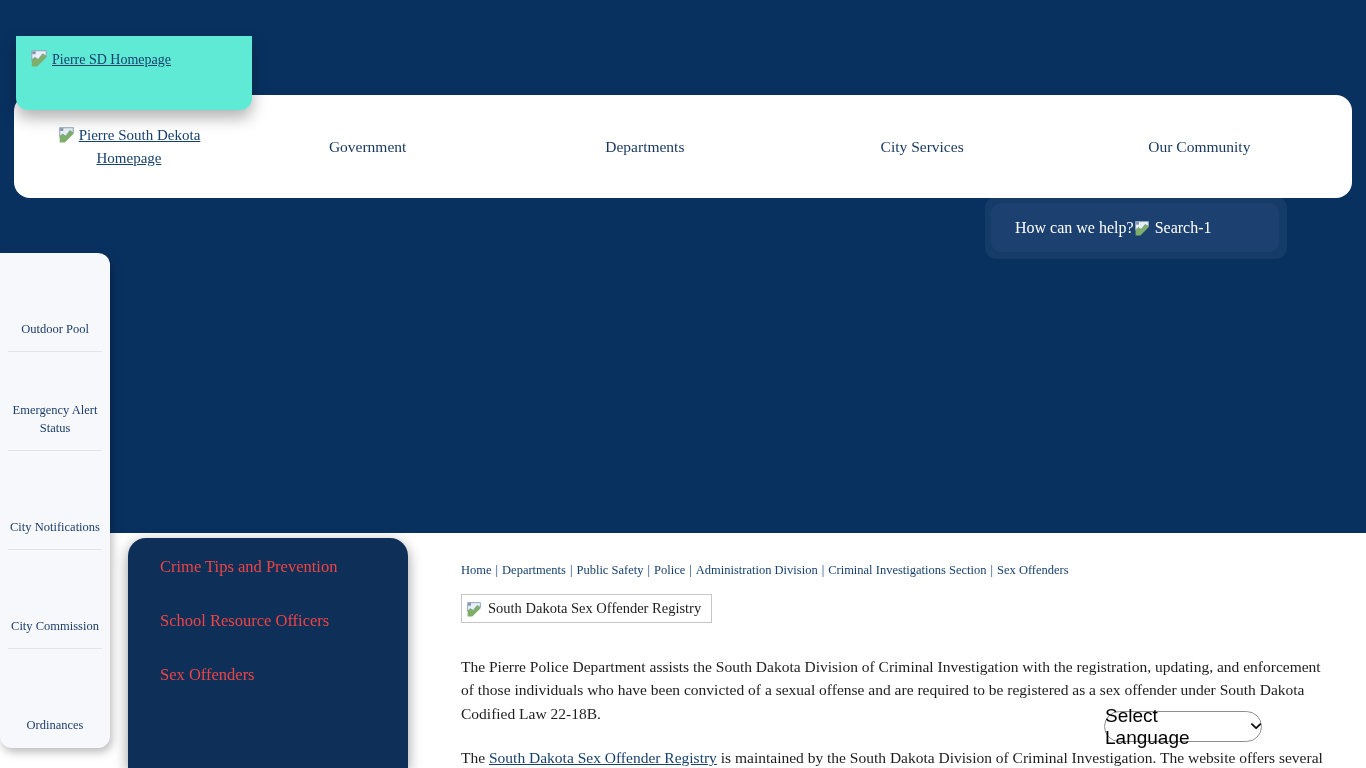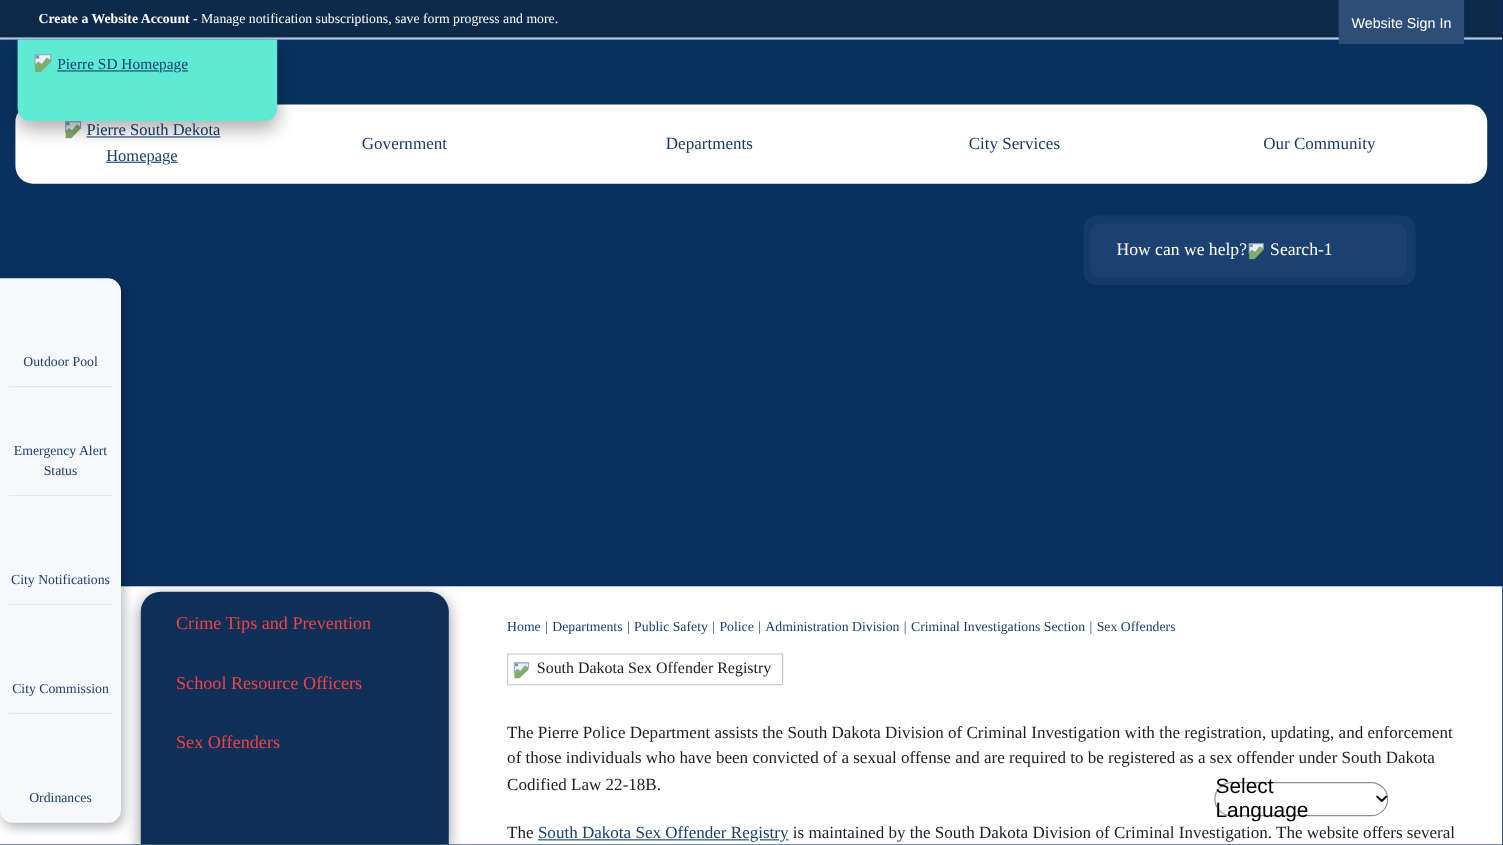--- a/index.html
+++ b/index.html
@@ -33,21 +33,21 @@
     position:absolute; left:16px; top:36px; width:236px; min-height:74px;
     background:#5eead4; border-radius:0 0 12px 12px;
     box-shadow:0 8px 16px rgba(0,0,0,.30);
     z-index:40; padding:12px 14px 14px;
     font-size:14px; line-height:23px;
   }
   .dropdown-card a, .logo a { color:var(--link-navy, #16406e); text-decoration:underline; cursor:pointer; }
 
   
   .navbar {
-    position:absolute; left:14px; top:95px; width:1338px; height:72px;
+    position:absolute; left:14px; top:95px; width:1338px; height:103px;
     background:#ffffff; border-radius:16px; z-index:20;
   }
   .logo {
     position:absolute; left:25px; top:0; width:180px; height:100%;
     display:flex; align-items:center; justify-content:center;
     text-align:center; font-size:15px; line-height:23px;
   }
   .nav-items { position:absolute; left:215px; right:14px; top:0; height:100%; display:flex; }
   .nav-items a {
     flex:1; display:flex; align-items:center; justify-content:center;
@@ -133,24 +133,20 @@
     color:#ef4444; font-size:16.5px; text-decoration:none; cursor:pointer;
   }
 
   .bi { vertical-align:-3px; margin-right:4px; }
 </style>
 </head>
 <body>
 
 <div class="stage">
 
-  <header class="topbar">
-    <p class="topbar-msg"><strong>Create a Website Account</strong><span> - Manage notification subscriptions, save form progress and more.</span></p>
-    <button class="signin">Website Sign In</button>
-  </header>
 
   <div class="dropdown-card">
     <svg class="bi" width="18" height="18" viewBox="0 0 20 20">
         <path d="M2 2 H18 V8 L14 5.5 L9 12 L5.5 9.5 L2 12.5 Z" fill="#e8eff6" stroke="#8fa6ba" stroke-width="1.2"></path>
         <rect x="2.6" y="2.6" width="3.6" height="3.2" fill="#7d93ad"></rect>
         <path d="M2 12.5 L5.5 9.5 L9 12 L14 5.5 L18 8 V9.5 L8 19.5 H2 Z" fill="#7fae6a"></path>
       </svg><a>Pierre SD Homepage</a>
   </div>
 
   <nav class="navbar">

